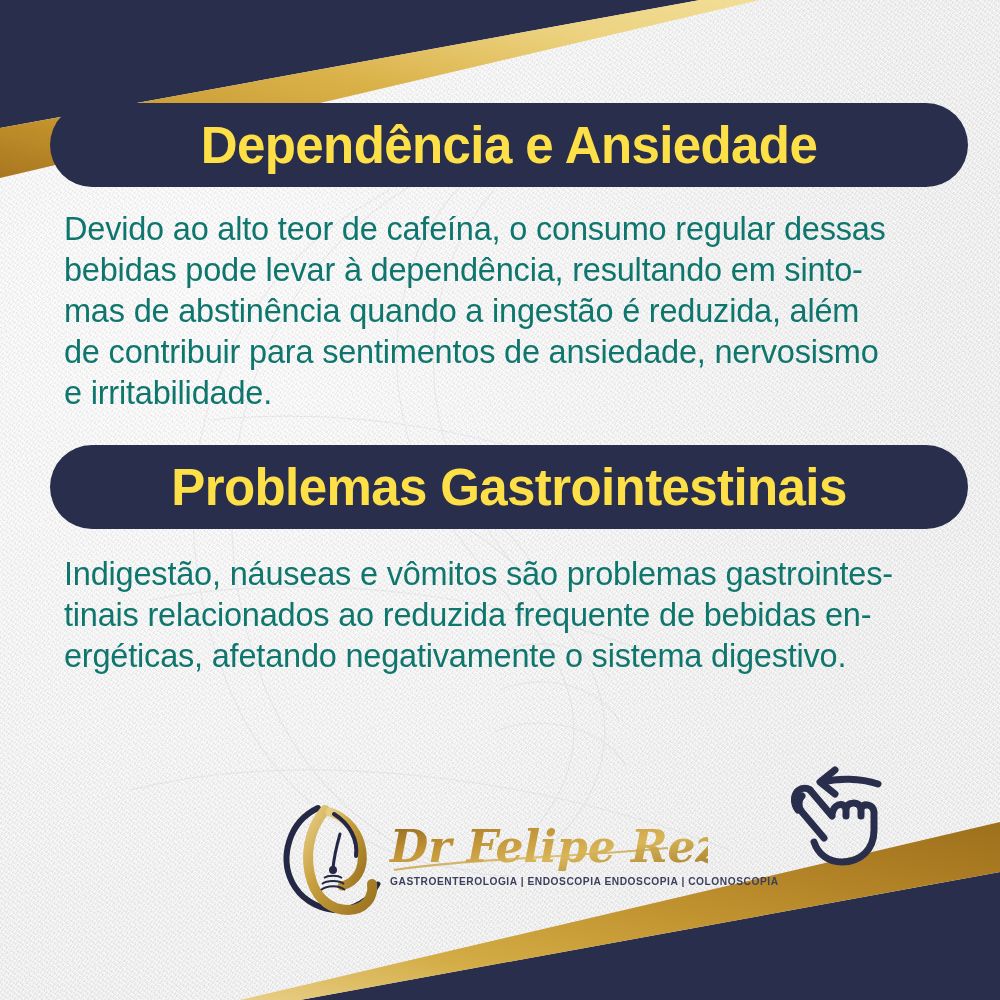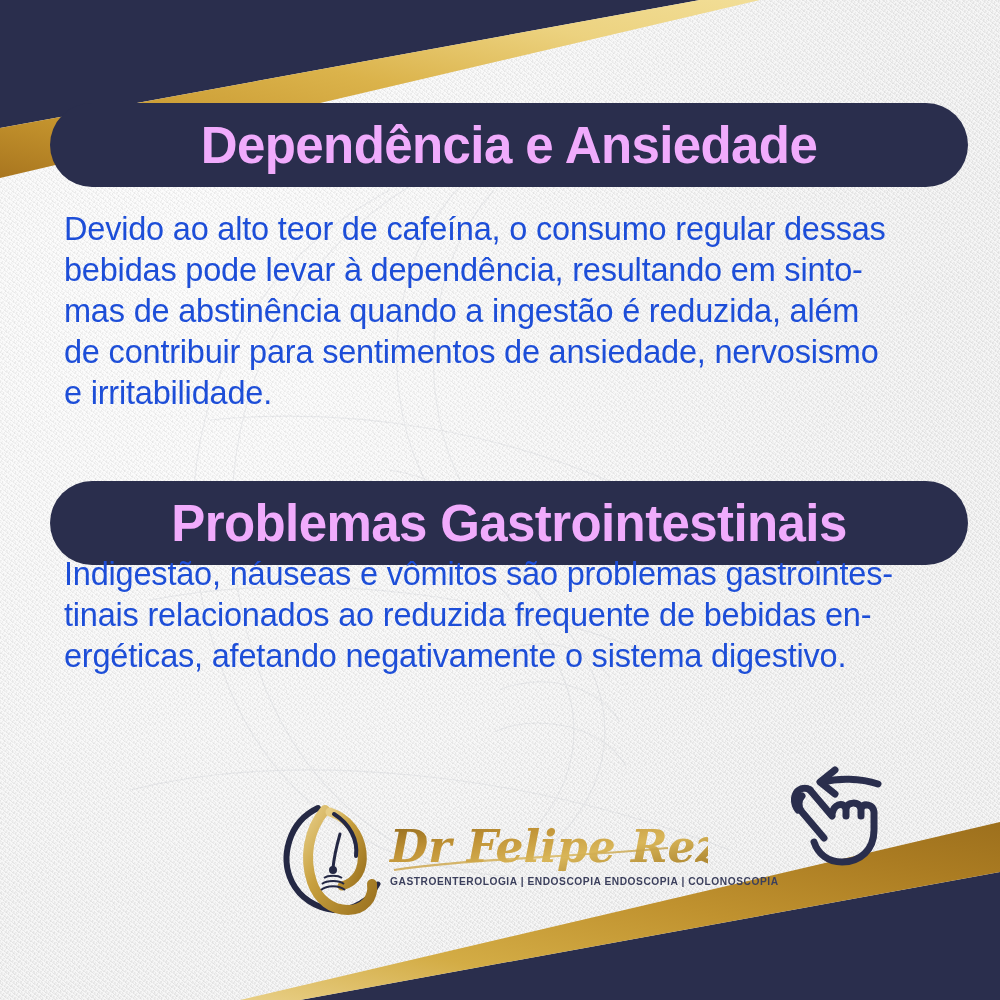--- a/index.html
+++ b/index.html
@@ -59,36 +59,36 @@
     height: 84px;
     background: #2a2e4d;
     border-radius: 42px;
     display: flex;
     align-items: center;
     justify-content: center;
     box-sizing: border-box;
     padding: 0 26px;
   }
   .pill-text {
-    color: #f0abfc;
+    color: #fde047;
     font-size: 51px;
     font-weight: 700;
     letter-spacing: -0.6px;
     line-height: 1;
     white-space: nowrap;
   }
   #pill-1 { top: 103px; }
-  #pill-2 { top: 445px; margin-top: 36px; }
+  #pill-2 { top: 445px; }
 
   
   .para {
     position: absolute;
     left: 64px;
     width: 886px;
-    color: #1d4ed8;
+    color: #0f766e;
     font-size: 32.5px;
     line-height: 41px;
     letter-spacing: -0.2px;
     white-space: pre-line;
   }
   #para-1 { top: 209px; }
   #para-2 { top: 554px; }
 
   
   .logo {

